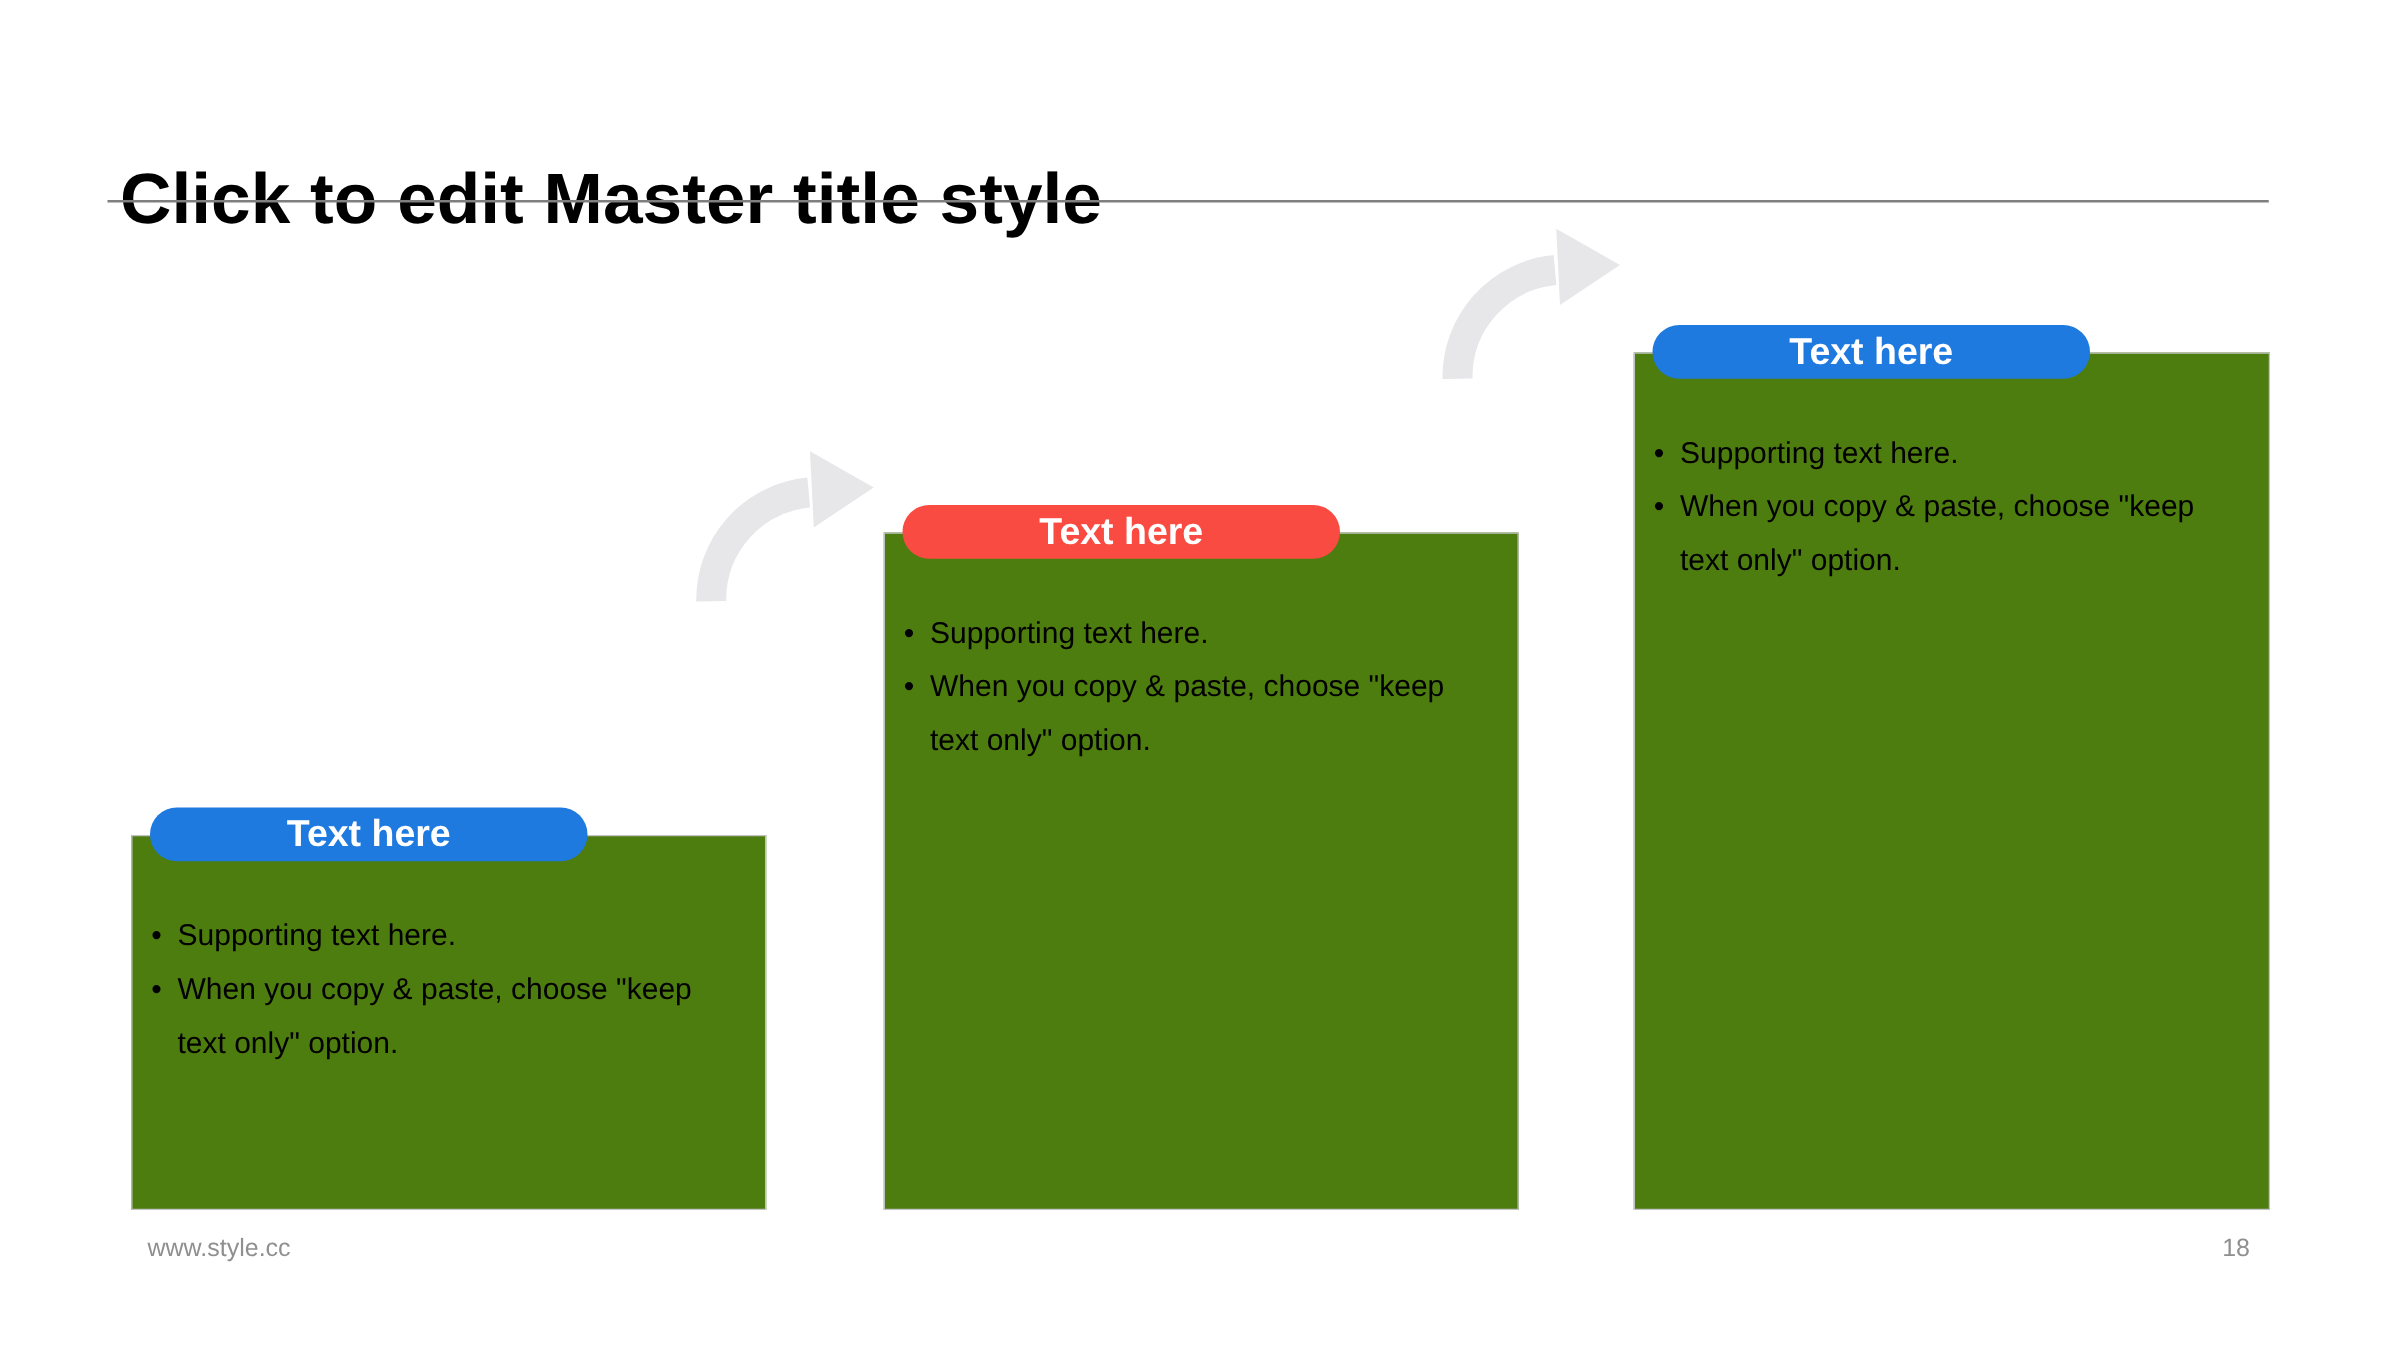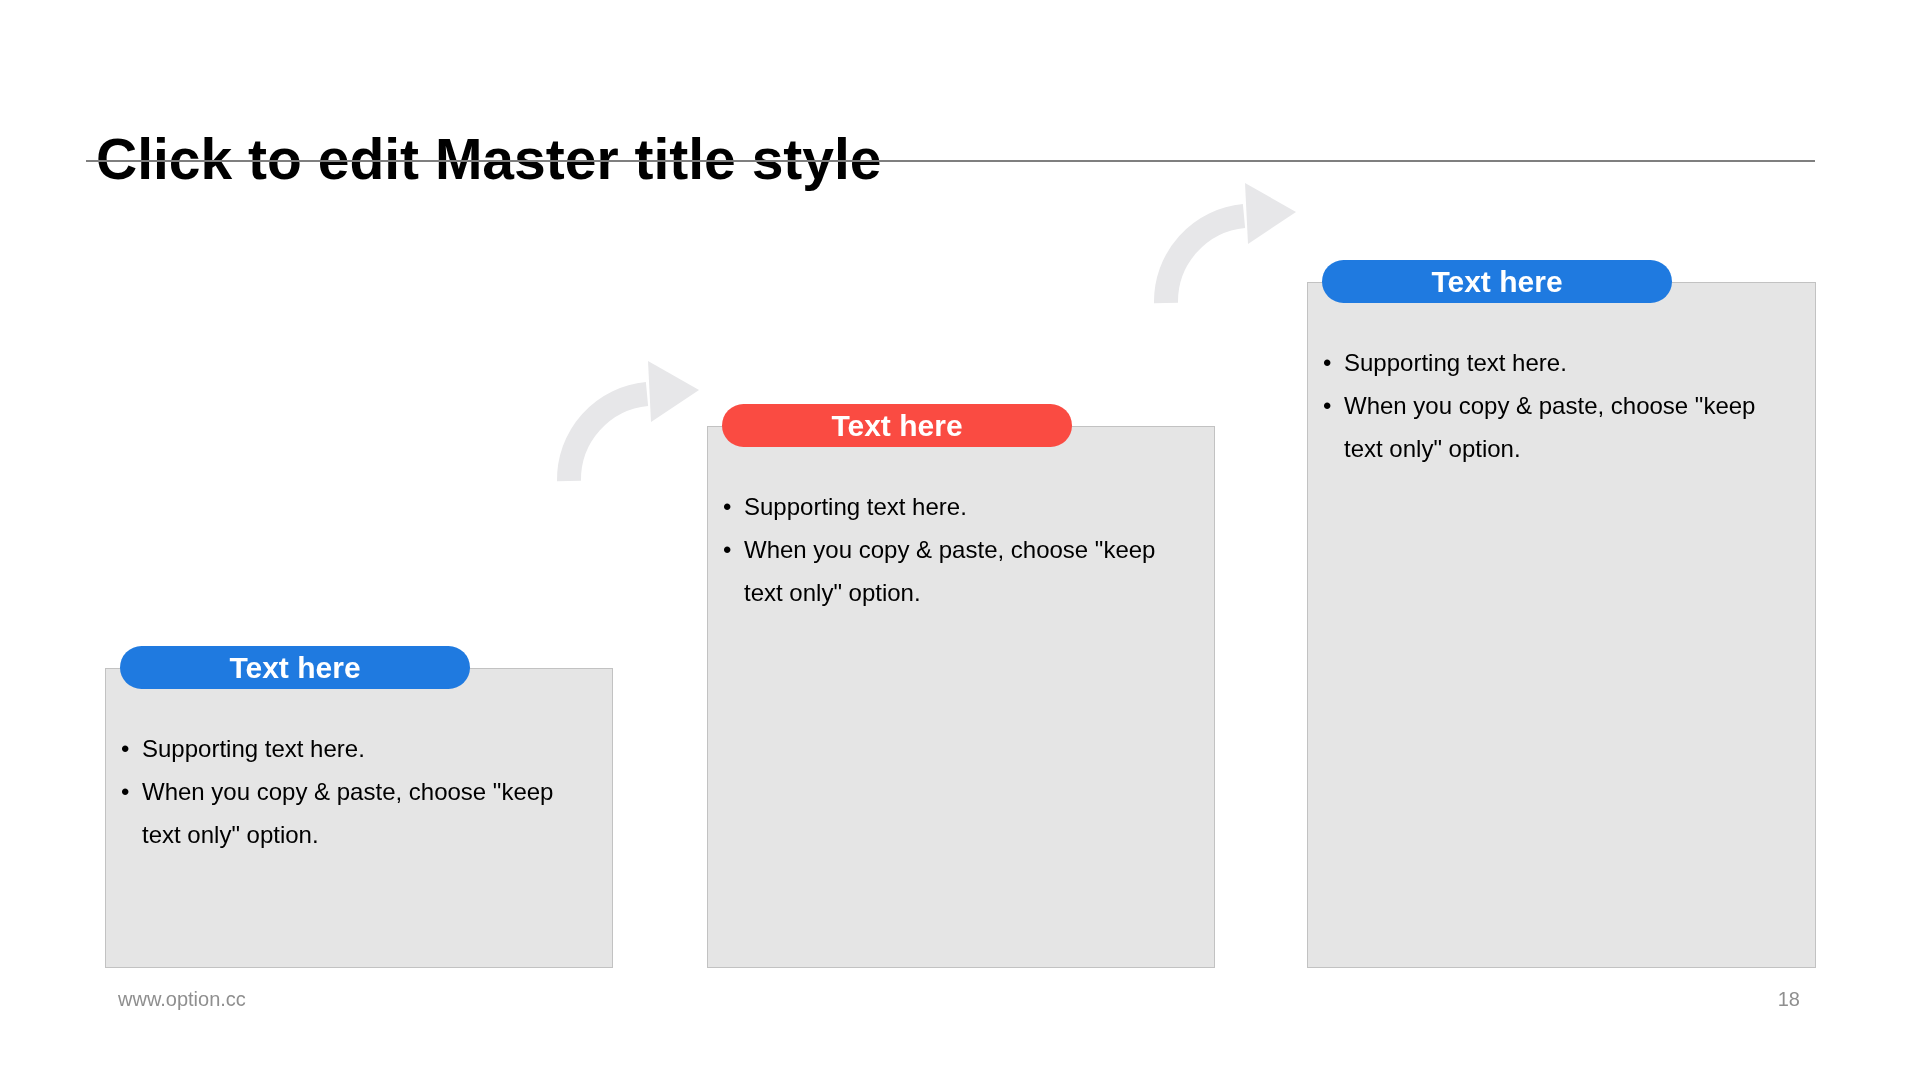--- a/index.html
+++ b/index.html
@@ -11,21 +11,21 @@
   .slide-title{
     position:absolute;left:96px;top:88px;
     font-size:57px;font-weight:bold;color:#000000;
     letter-spacing:0px;white-space:nowrap;
   }
   .title-rule{
     position:absolute;left:86px;top:160px;width:1729px;height:2px;
     background:#7f7f7f;
   }
   .card{
-    position:absolute;background:#e5e5e5;
+    position:absolute;background:#4d7c0f;
     border:1.5px solid #c2c2c2;box-sizing:border-box;
   }
   .card-1{left:105px;top:668px;width:508px;height:300px;}
   .card-2{left:707px;top:426px;width:508px;height:542px;}
   .card-3{left:1307px;top:282px;width:509px;height:686px;}
   .pill{
     position:absolute;left:14px;top:-23px;width:350px;height:43px;
     border-radius:22px;
     display:flex;align-items:center;justify-content:center;
     color:#ffffff;font-size:30px;font-weight:bold;
@@ -100,14 +100,14 @@
       <span class="dot">•</span>
       <span class="btext">Supporting text here.</span>
     </div>
     <div class="bullet">
       <span class="dot">•</span>
       <span class="btext">When you copy &amp; paste, choose "keep text only" option.</span>
     </div>
   </div>
 </div>
 
-<div class="footer-site">www.option.cc</div>
+<div class="footer-site">www.style.cc</div>
 <div class="footer-page">18</div>
 
 </body></html>

